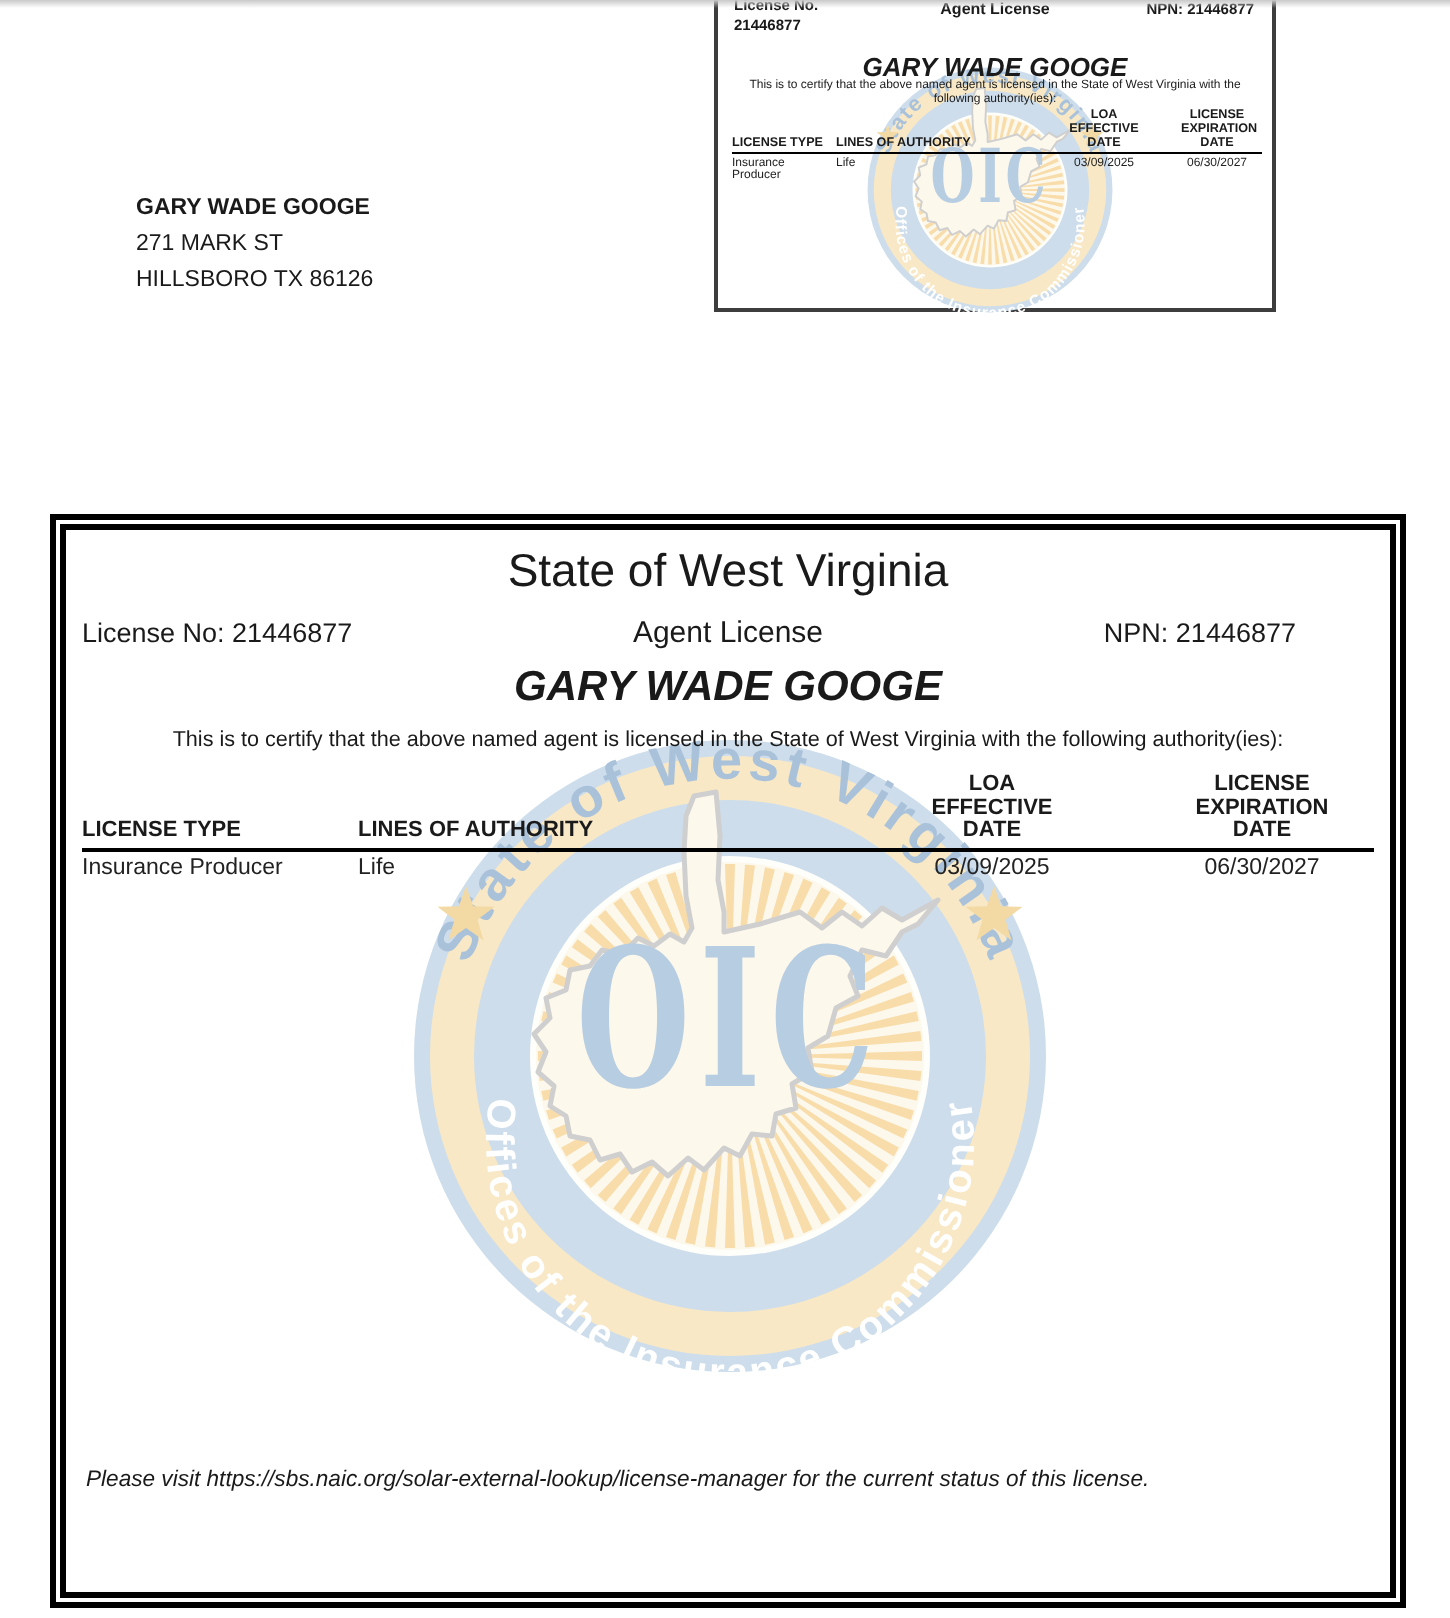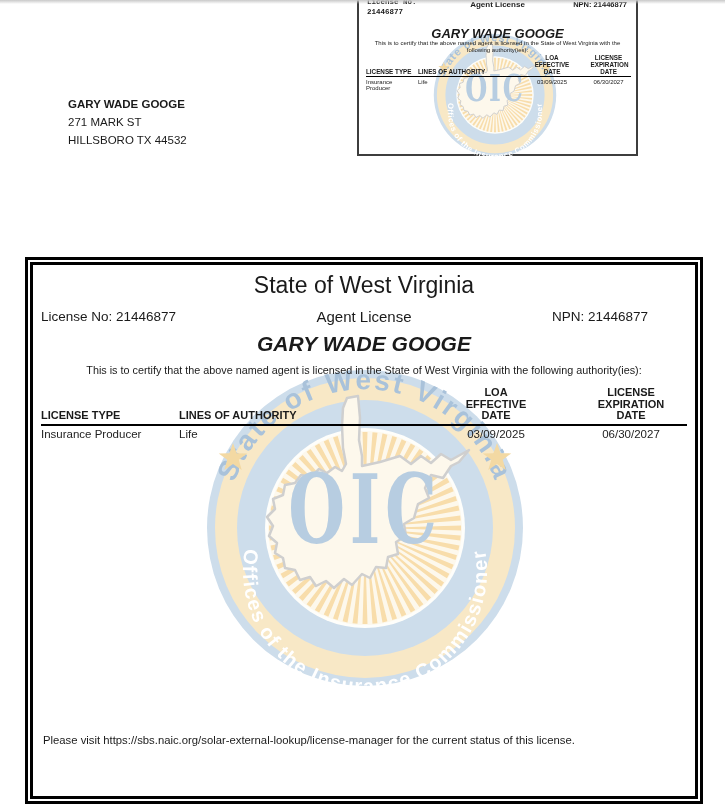--- a/index.html
+++ b/index.html
@@ -11,21 +11,21 @@
 
   
   .address-block { position:absolute; left:68px; top:95px; font-size:11.5px; line-height:18px; z-index:2; }
   .address-block .addr-name { font-weight:bold; }
 
   
   .wallet-card { position:absolute; left:357px; top:-12px; width:281px; height:168px;
                  border:2px solid #3d3d3d; background:#fff; z-index:2; }
   .wallet-card .seal-wrap { position:absolute; left:74px; top:43px; width:124px; height:124px; z-index:0; }
   .card-licno  { position:absolute; left:8px;  top:8px;  font-size:7.5px; font-weight:bold; line-height:9.5px; z-index:1; }
-  .card-licno span { display:block;font-family:Liberation Mono, monospace; }
+  .card-licno span { display:block; }
   .card-title  { position:absolute; left:0; right:0; top:10px; text-align:center; font-size:8px; font-weight:bold; z-index:1; }
   .card-npn    { position:absolute; right:9px; top:10px; font-size:7.5px; font-weight:bold; z-index:1; }
   .card-name   { position:absolute; left:0; right:0; top:36px; text-align:center;
                  font-size:13px; font-weight:bold; font-style:italic; z-index:1; }
   .card-certify{ position:absolute; left:0; right:0; top:50px; text-align:center;
                  font-size:6px; line-height:7px; z-index:1; }
   .card-table  { position:absolute; left:7px; right:5px; top:64px; z-index:1; }
   .card-table .t-head { display:grid; grid-template-columns:52px 100px 68px 1fr;
                         align-items:end; border-bottom:1.5px solid #000; padding-bottom:1px;
                         font-size:6.3px; font-weight:bold; line-height:7px; }
@@ -54,21 +54,21 @@
   .cert-table  { position:absolute; left:8px; right:8px; top:122px; z-index:1; }
   .cert-table .t-head { display:grid; grid-template-columns:138px 238px 158px 1fr;
                         align-items:end; border-bottom:2px solid #000; padding-bottom:2px;
                         font-size:11px; font-weight:bold; line-height:11.5px; }
   .cert-table .t-row  { display:grid; grid-template-columns:138px 238px 158px 1fr;
                         font-size:11.5px; padding-top:2px; color:#222; }
   .cert-table .c-mid  { display:flex; justify-content:center; }
   .cert-table .t-head .c-mid > span { width:72px; text-align:center; }
   .cert-table .t-row  .c-mid > span { text-align:center; }
 
-  .cert-footer { position:absolute; left:10px; top:469px; font-size:11.3px; z-index:1; }
+  .cert-footer { position:absolute; left:10px; top:469px; font-size:11.3px; z-index:1;font-style:italic; }
 
   
   .seal-wrap svg { width:100%; height:100%; display:block; }
   .seal-arc-top    { font-family:"Liberation Sans",sans-serif; font-weight:bold; font-size:28px; letter-spacing:2.5px; }
   .seal-arc-bottom { font-family:"Liberation Sans",sans-serif; font-weight:bold; font-size:20px; letter-spacing:1.5px; fill:#ffffff; }
   .seal-oic        { font-family:"DejaVu Serif",serif; font-weight:bold; font-size:96px; letter-spacing:7px; }
   .defs-holder { position:absolute; width:0; height:0; overflow:hidden; }
 </style>
 </head>
 <body>
@@ -106,21 +106,21 @@
     <use href="#star-shape" transform="translate(28,90) scale(1.15)" fill="#f3d9a3"></use>
     <use href="#star-shape" transform="translate(292,90) scale(1.15)" fill="#f3d9a3"></use>
   </symbol>
 </svg>
 
 <div class="top-shade"></div>
 
 <div class="address-block">
   <div class="addr-name">GARY WADE GOOGE</div>
   <div>271 MARK ST</div>
-  <div>HILLSBORO TX 44532</div>
+  <div>HILLSBORO TX 86126</div>
 </div>
 
 <div class="wallet-card">
   <div class="seal-wrap">
     <svg viewBox="0 0 320 320">
         <use href="#oic-seal"></use>
       </svg>
   </div>
   <div class="card-licno">
     <span>License No.</span>

